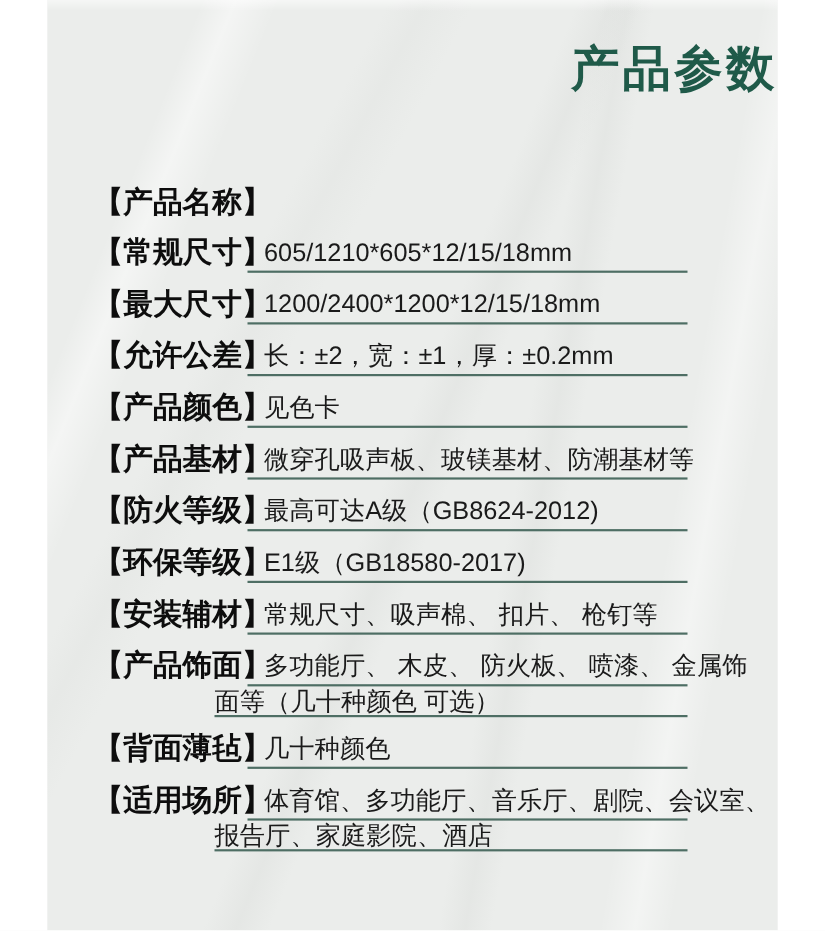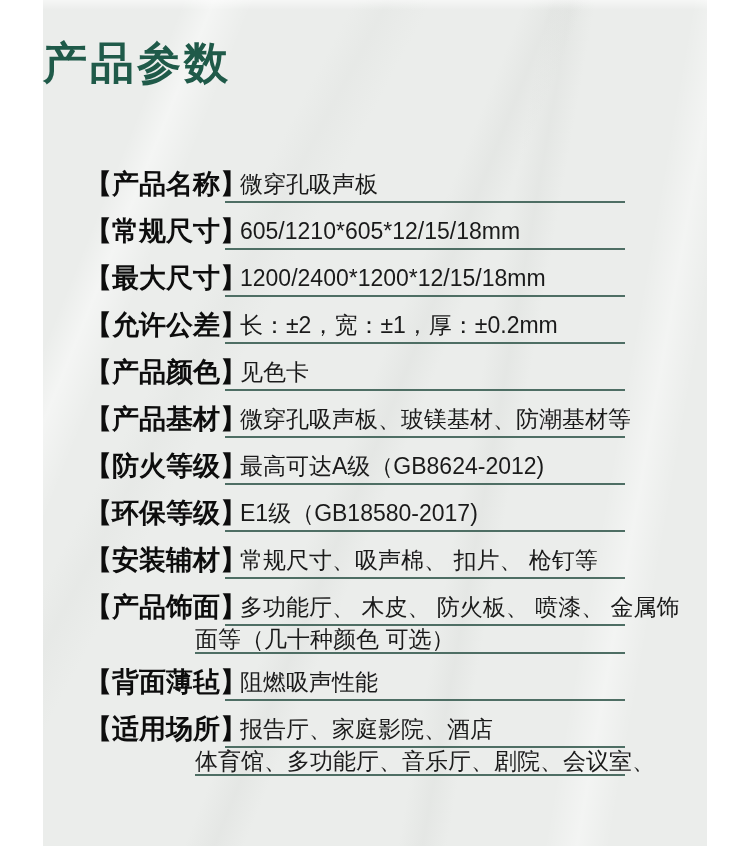--- a/index.html
+++ b/index.html
@@ -37,21 +37,21 @@
     font-weight: 600;
     letter-spacing: 2px;
     color: #e0e4e1;
     user-select: none;
     white-space: nowrap;
   }
   .title {
     position: relative;
     margin: 0;
     padding-top: 40px;
-    text-align: left;
+    text-align: right;
     font-size: 44px;
     line-height: 46px;
     font-weight: 700;
     letter-spacing: 3px;
     color: #1f5a49;
   }
   .rows {
     position: relative;
     margin-top: 82px;
     padding-left: 42px;
@@ -96,23 +96,20 @@
 <div class="canvas">
   <div class="panel">
 
 
     <h1 class="title">产品参数</h1>
 
     <div class="rows">
 
       <div class="row">
         <div class="row-label">【产品名称】</div>
-        <div class="row-value">
-          <div class="line">微穿孔吸声板</div>
-        </div>
       </div>
 
       <div class="row">
         <div class="row-label">【常规尺寸】</div>
         <div class="row-value">
           <div class="line">605/1210*605*12/15/18mm</div>
         </div>
       </div>
 
       <div class="row">
@@ -168,27 +165,27 @@
         <div class="row-label">【产品饰面】</div>
         <div class="row-value">
           <div class="line">多功能厅、 木皮、 防火板、 喷漆、 金属饰</div>
           <div class="line">面等（几十种颜色 可选）</div>
         </div>
       </div>
 
       <div class="row">
         <div class="row-label">【背面薄毡】</div>
         <div class="row-value">
-          <div class="line">阻燃吸声性能</div>
+          <div class="line">几十种颜色</div>
         </div>
       </div>
 
       <div class="row">
         <div class="row-label">【适用场所】</div>
         <div class="row-value">
+          <div class="line">体育馆、多功能厅、音乐厅、剧院、会议室、</div>
           <div class="line">报告厅、家庭影院、酒店</div>
-          <div class="line">体育馆、多功能厅、音乐厅、剧院、会议室、</div>
         </div>
       </div>
 
     </div>
   </div>
 </div>
 
 </body></html>

